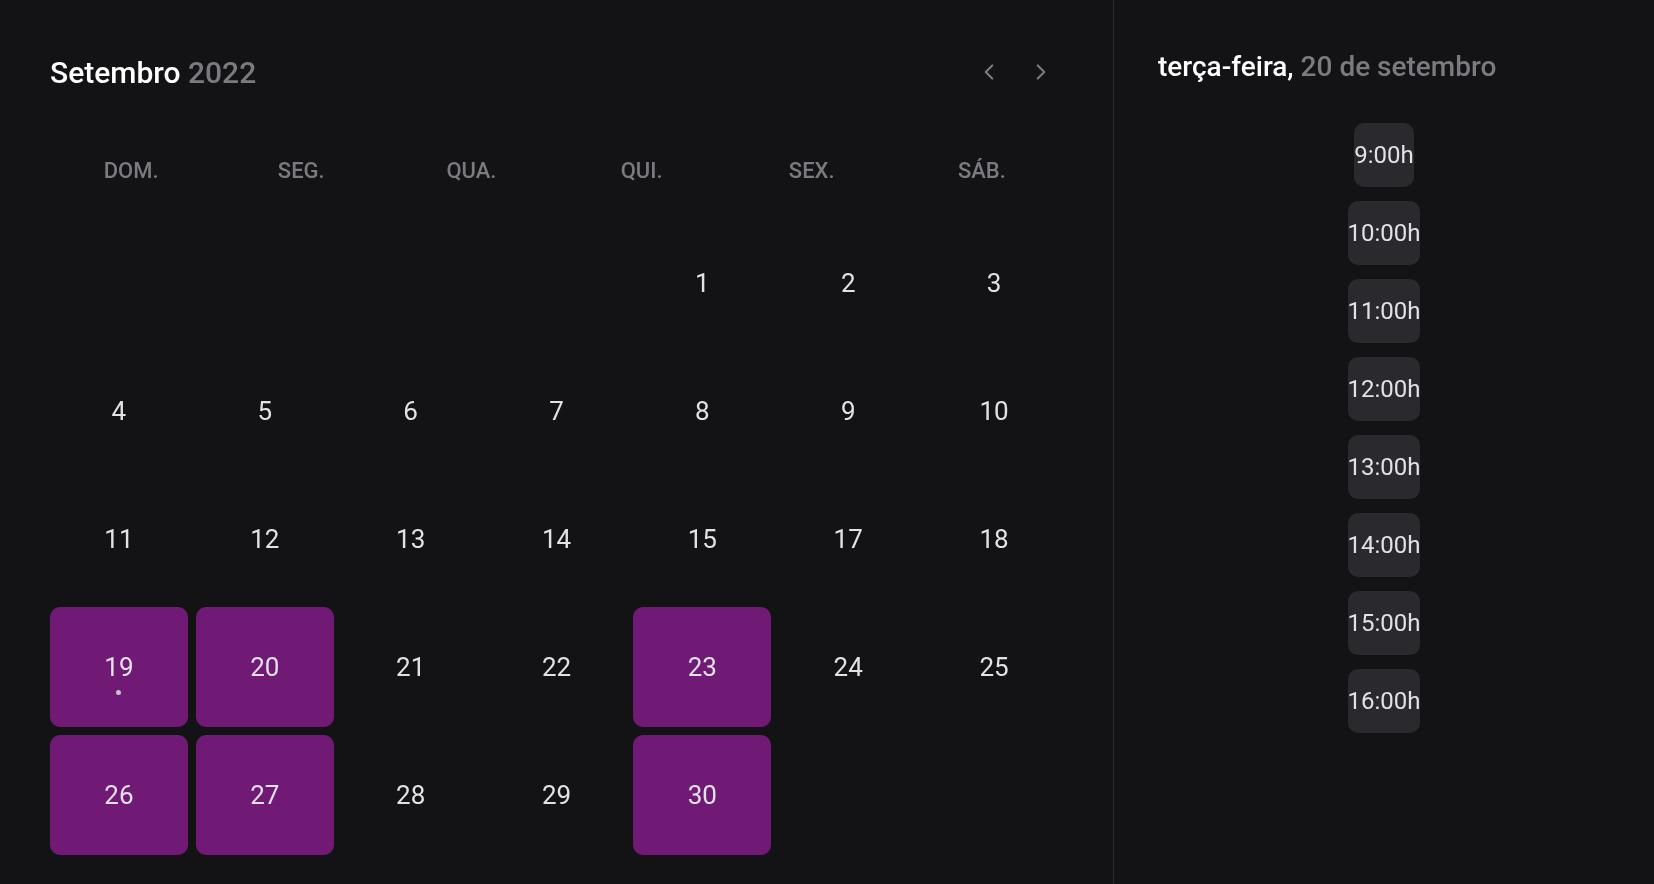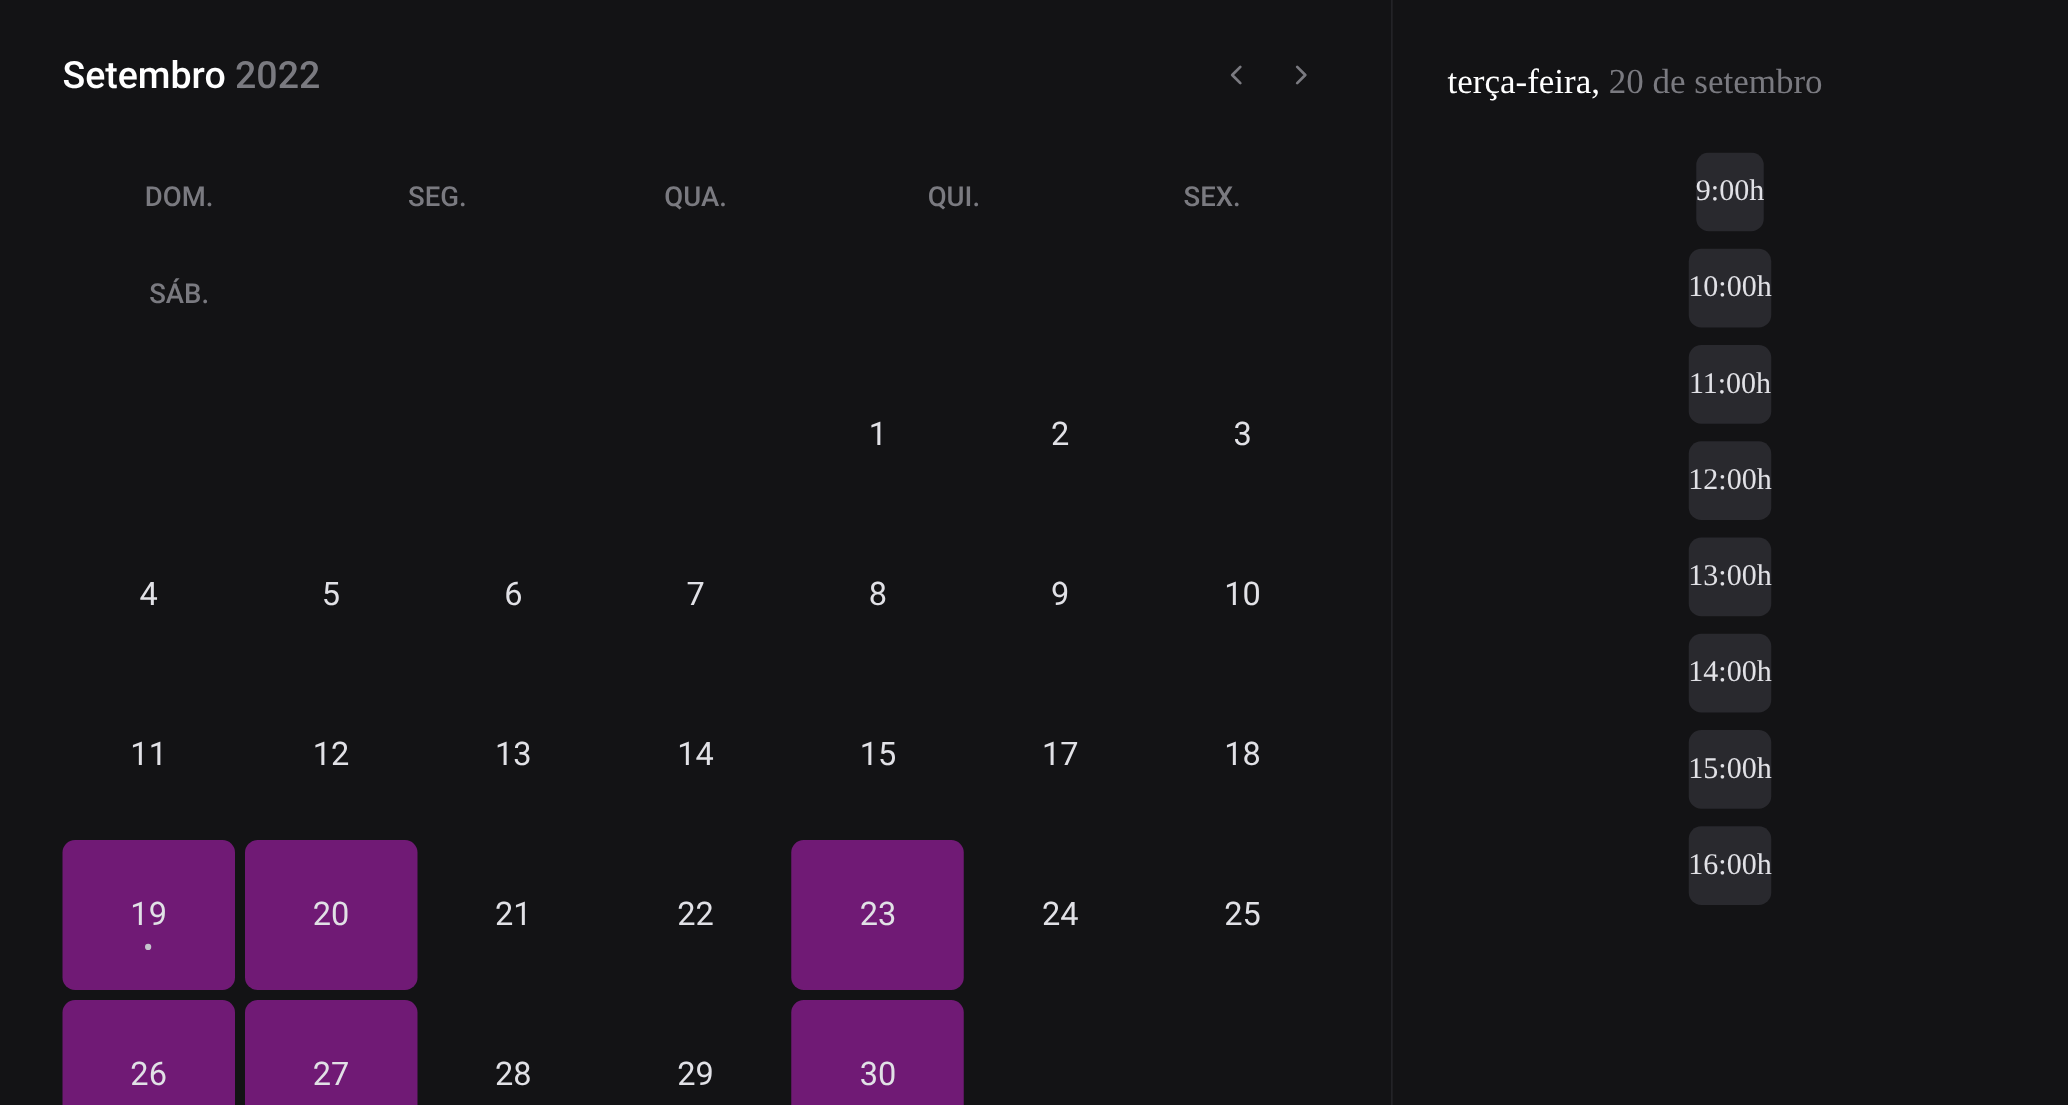--- a/index.html
+++ b/index.html
@@ -11,21 +11,21 @@
       width: 1654px;
       height: 884px;
       background: #131315;
       font-family: -apple-system, BlinkMacSystemFont, "Segoe UI", Roboto, sans-serif;
       display: flex;
       overflow: hidden;
       border-radius: 16px;
     }
     .calendar-panel {
       flex: 1;
-      padding: 38px 50px 0 50px;
+      padding: 50px 50px 0 50px;
       border-right: 1px solid #2a2a2e;
     }
     .calendar-header {
       display: flex;
       justify-content: space-between;
       align-items: center;
       margin-bottom: 48px;
     }
     .month-year {
       font-size: 30px;
@@ -51,22 +51,22 @@
       border: none;
       cursor: pointer;
       color: #7a7a80;
     }
     .arrow-btn svg {
       width: 26px;
       height: 26px;
     }
     .weekday-row {
       display: grid;
-      grid-template-columns: repeat(5, 1fr);
-      gap: 20px;
+      grid-template-columns: repeat(6, 1fr);
+      gap: 8px;
       margin-bottom: 24px;
     }
     .weekday {
       text-align: center;
       color: #7a7a80;
       font-size: 22px;
       font-weight: 500;
       padding: 16px 0;
     }
     .days-grid {
@@ -99,21 +99,20 @@
       width: 5px;
       height: 5px;
       border-radius: 50%;
       background: #c4c4cc;
     }
     .time-panel {
       width: 540px;
       padding: 50px 44px 0 44px;
       display: flex;
       flex-direction: column;
-      font-family: Liberation Serif, serif;
     }
     .time-header {
       font-size: 28px;
       font-weight: 500;
       margin-bottom: 40px;
     }
     .weekday-label {
       color: #fff;
     }
     .date-label {

